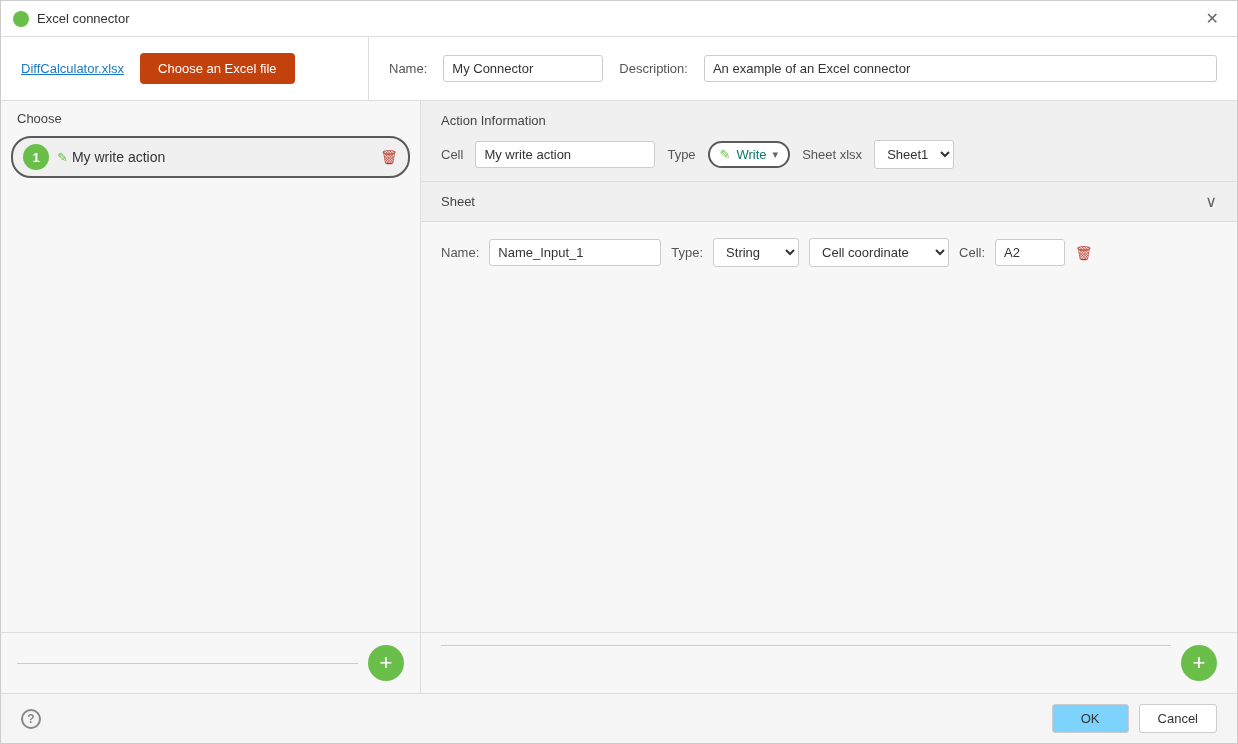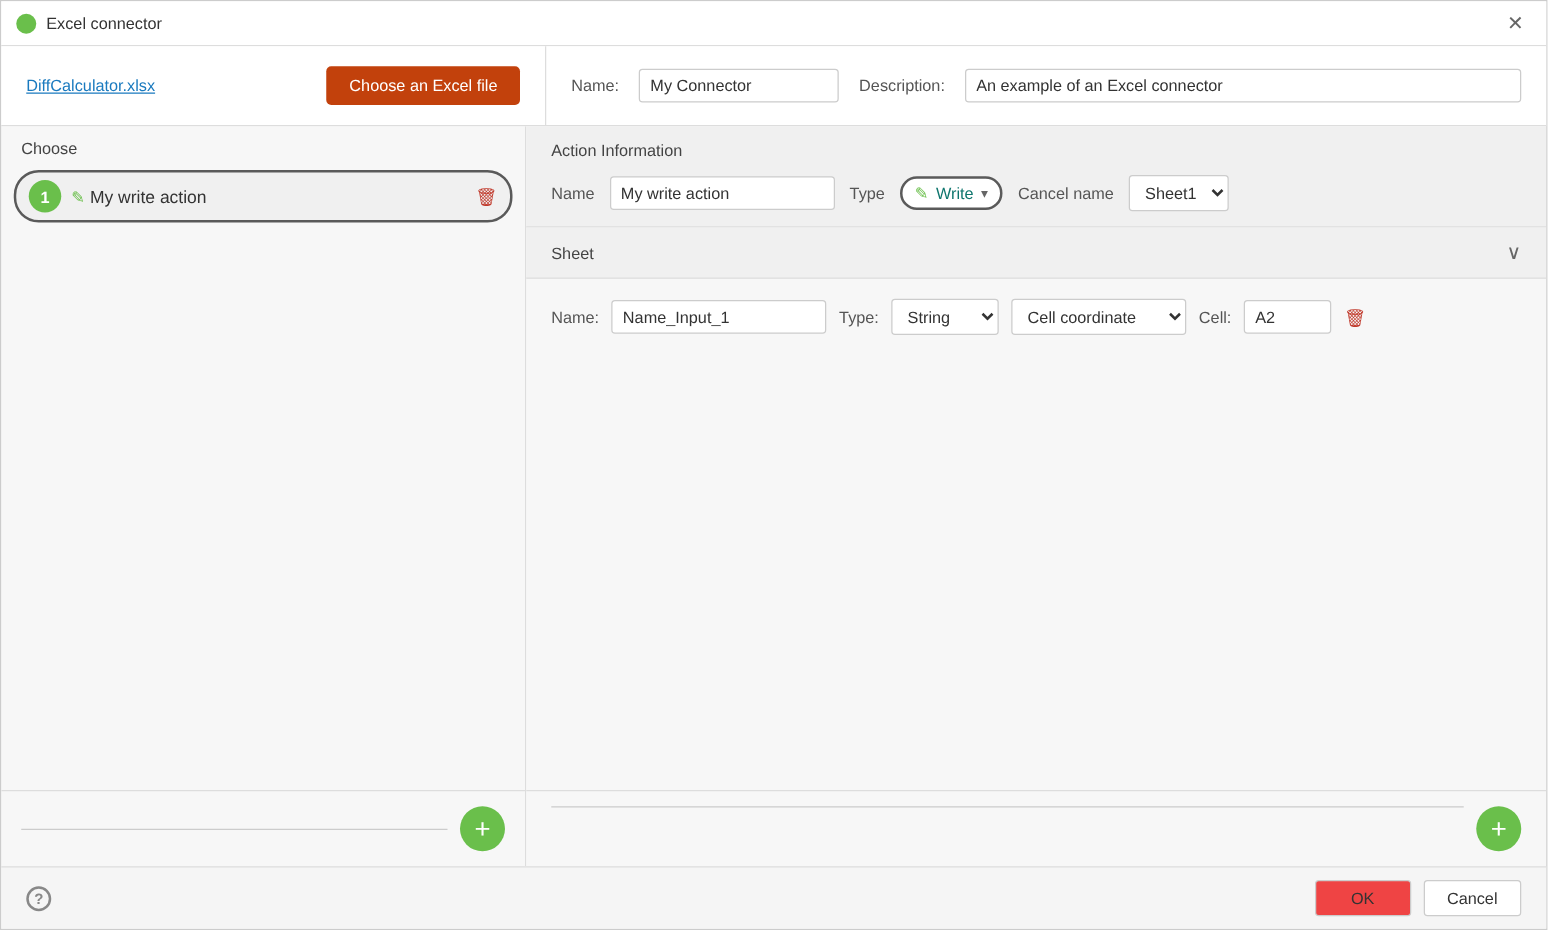--- a/index.html
+++ b/index.html
@@ -56,28 +56,27 @@
     }
 
     .top-section {
       display: flex;
       background: #fff;
       border-bottom: 1px solid #ddd;
       flex-shrink: 0;
     }
 
     .left-top {
-      width: 436px;
+      width: 368px;
       border-right: 1px solid #ddd;
       padding: 16px 20px;
       display: flex;
       align-items: center;
       gap: 16px;
       flex-shrink: 0;
-      justify-content: space-between;
     }
 
     .file-link {
       color: #1a7abf;
       text-decoration: underline;
       cursor: pointer;
       font-size: 13px;
     }
 
     .choose-file-btn {
@@ -364,21 +363,21 @@
       cursor: pointer;
       font-weight: bold;
     }
 
     .bottom-buttons {
       display: flex;
       gap: 10px;
     }
 
     .ok-btn {
-      background: #ef4444;
+      background: #7dd3fc;
       border: 1px solid #ccc;
       border-radius: 3px;
       padding: 6px 28px;
       font-size: 13px;
       cursor: pointer;
       color: #333;
     }
 
     .cancel-btn {
       background: #fff;
@@ -435,31 +434,31 @@
         <div style="flex:1; height:1px; background:#ccc; margin-right:10px;"></div>
         <button class="add-btn">+</button>
       </div>
     </div>
 
     <div class="right-panel">
 
       <div class="action-info-section">
         <div class="section-title">Action Information</div>
         <div class="action-info-row">
-          <span class="field-label">Name</span>
+          <span class="field-label">Cell</span>
           <input class="text-input" style="width: 180px;" type="text" value="My write action">
 
           <span class="field-label">Type</span>
           <div class="type-dropdown-wrapper">
             <span class="type-icon">✎</span>
             <span style="font-size:13px; color:#0f766e;">Write</span>
             <span class="type-chevron">▾</span>
           </div>
 
-          <span class="sheet-name-label">Cancel name</span>
+          <span class="sheet-name-label">Sheet xlsx</span>
           <select class="sheet-select">
             <option>Sheet1</option>
           </select>
         </div>
       </div>
 
       <div class="inputs-section">
         <div class="inputs-header">
           <span class="inputs-title">Sheet</span>
           <span class="collapse-icon">∨</span>

